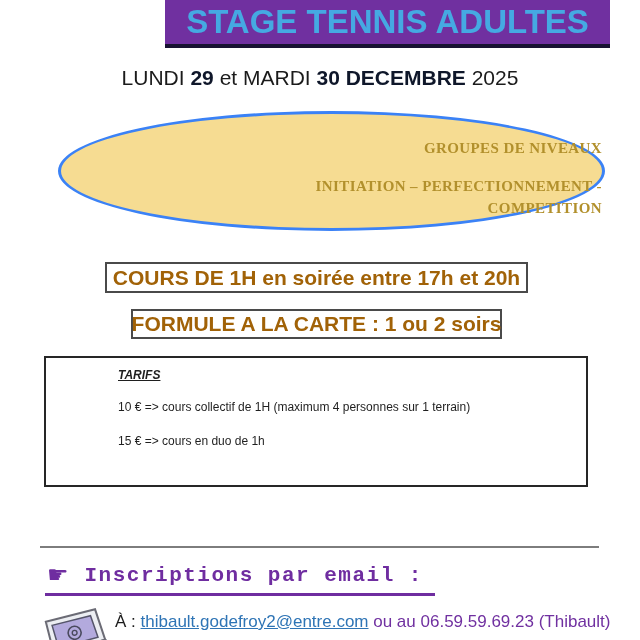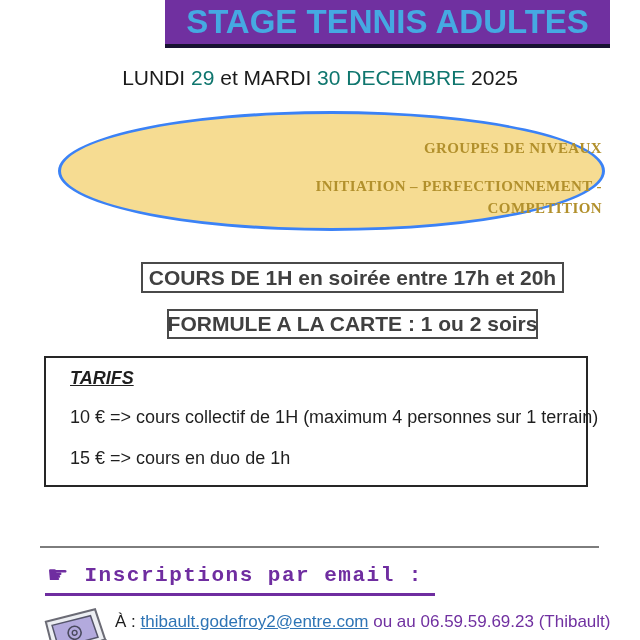--- a/index.html
+++ b/index.html
@@ -21,52 +21,52 @@
   .banner-title {
     color: #45a9e2; font-size: 33px; font-weight: 700; letter-spacing: 0px;
     white-space: nowrap;
   }
 
   
   .date-line {
     position: absolute; top: 66px; left: 0; width: 640px;
     text-align: center; font-size: 21px; color: #1b1b1b; white-space: nowrap;
   }
-  .date-accent { color: #0f766e; font-weight: 400; }
+  .date-accent { color: #0f172a; font-weight: 700; }
 
   
   .ellipse {
     position: absolute; left: 58px; top: 111px; width: 547px; height: 120px;
     background: #f6dc92;
     border: 3px solid #3b82f6;
     border-radius: 50%;
     text-align: right;
     color: #b2902c; font-weight: 700; font-size: 15px; letter-spacing: 0.4px; font-family: Liberation Serif, serif;
   }
   .ellipse .line1 { padding-top: 26px; }
   .ellipse .line2 { padding-top: 21px; }
   .ellipse .line3 { padding-top: 5px; }
 
   
   .blue-box {
     position: absolute;
     border: 2px solid #4a4a4a;
     background: #fff;
     display: flex; align-items: center; justify-content: center;
-    color: #404040; font-weight: 700; font-size: 21px; white-space: nowrap; margin-left: 36px;
+    color: #a16207; font-weight: 700; font-size: 21px; white-space: nowrap;
   }
   .h1-box { left: 105px; top: 262px; width: 423px; height: 31px; }
   .h2-box { left: 131px; top: 309px; width: 371px; height: 30px; }
 
   
   .tarifs-box {
     position: absolute; left: 44px; top: 356px; width: 544px; height: 131px;
     border: 2px solid #262626;
-    padding: 10px 10px 0 24px;
-    color: #1f1f1f; font-size: 18px;
+    padding: 10px 10px 0 72px;
+    color: #1f1f1f; font-size: 12px;
   }
   .tarifs-title {
     font-style: italic; text-decoration: underline; font-weight: 700;
     margin-bottom: 18px; display: inline-block;
   }
   .tarif-item { margin-bottom: 20px; white-space: nowrap; }
 
   
   .open-note {
     position: absolute; top: 501px; left: 0; width: 640px;

